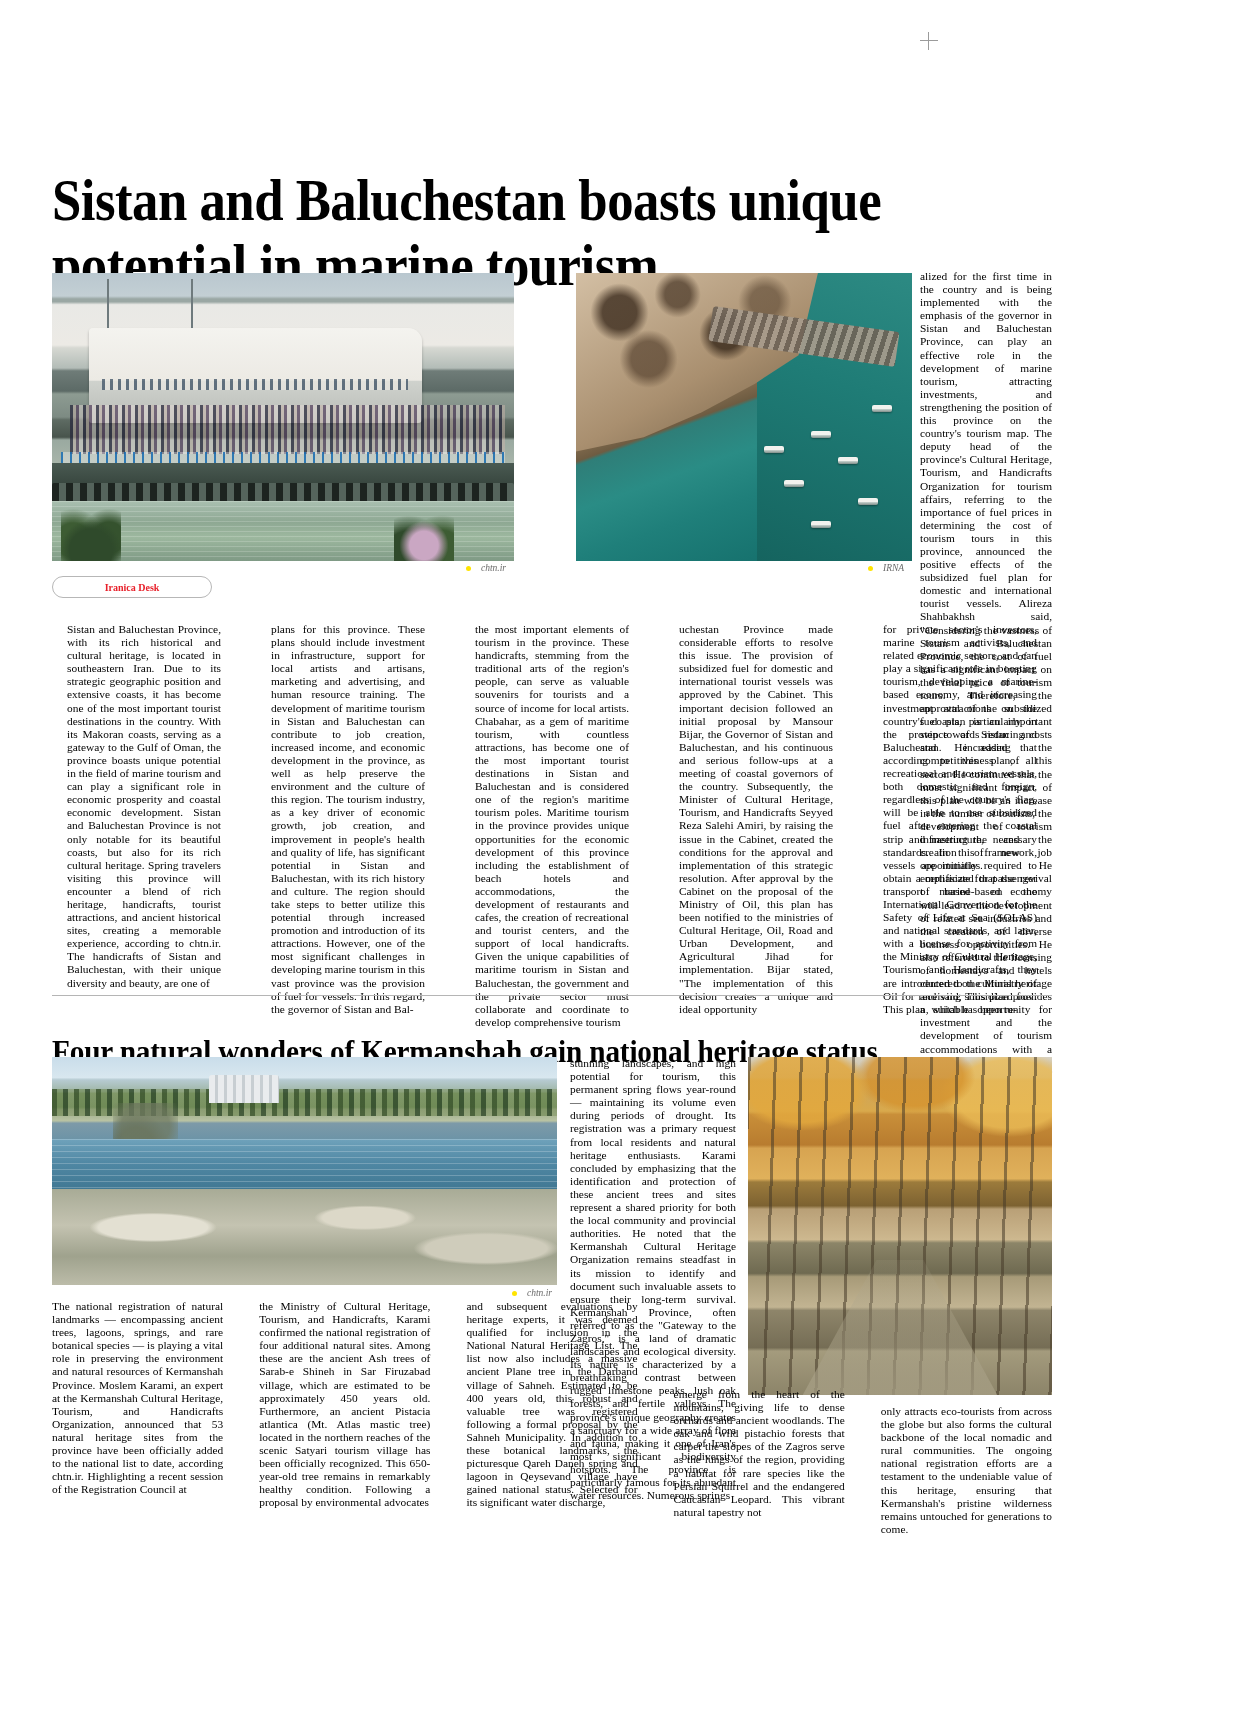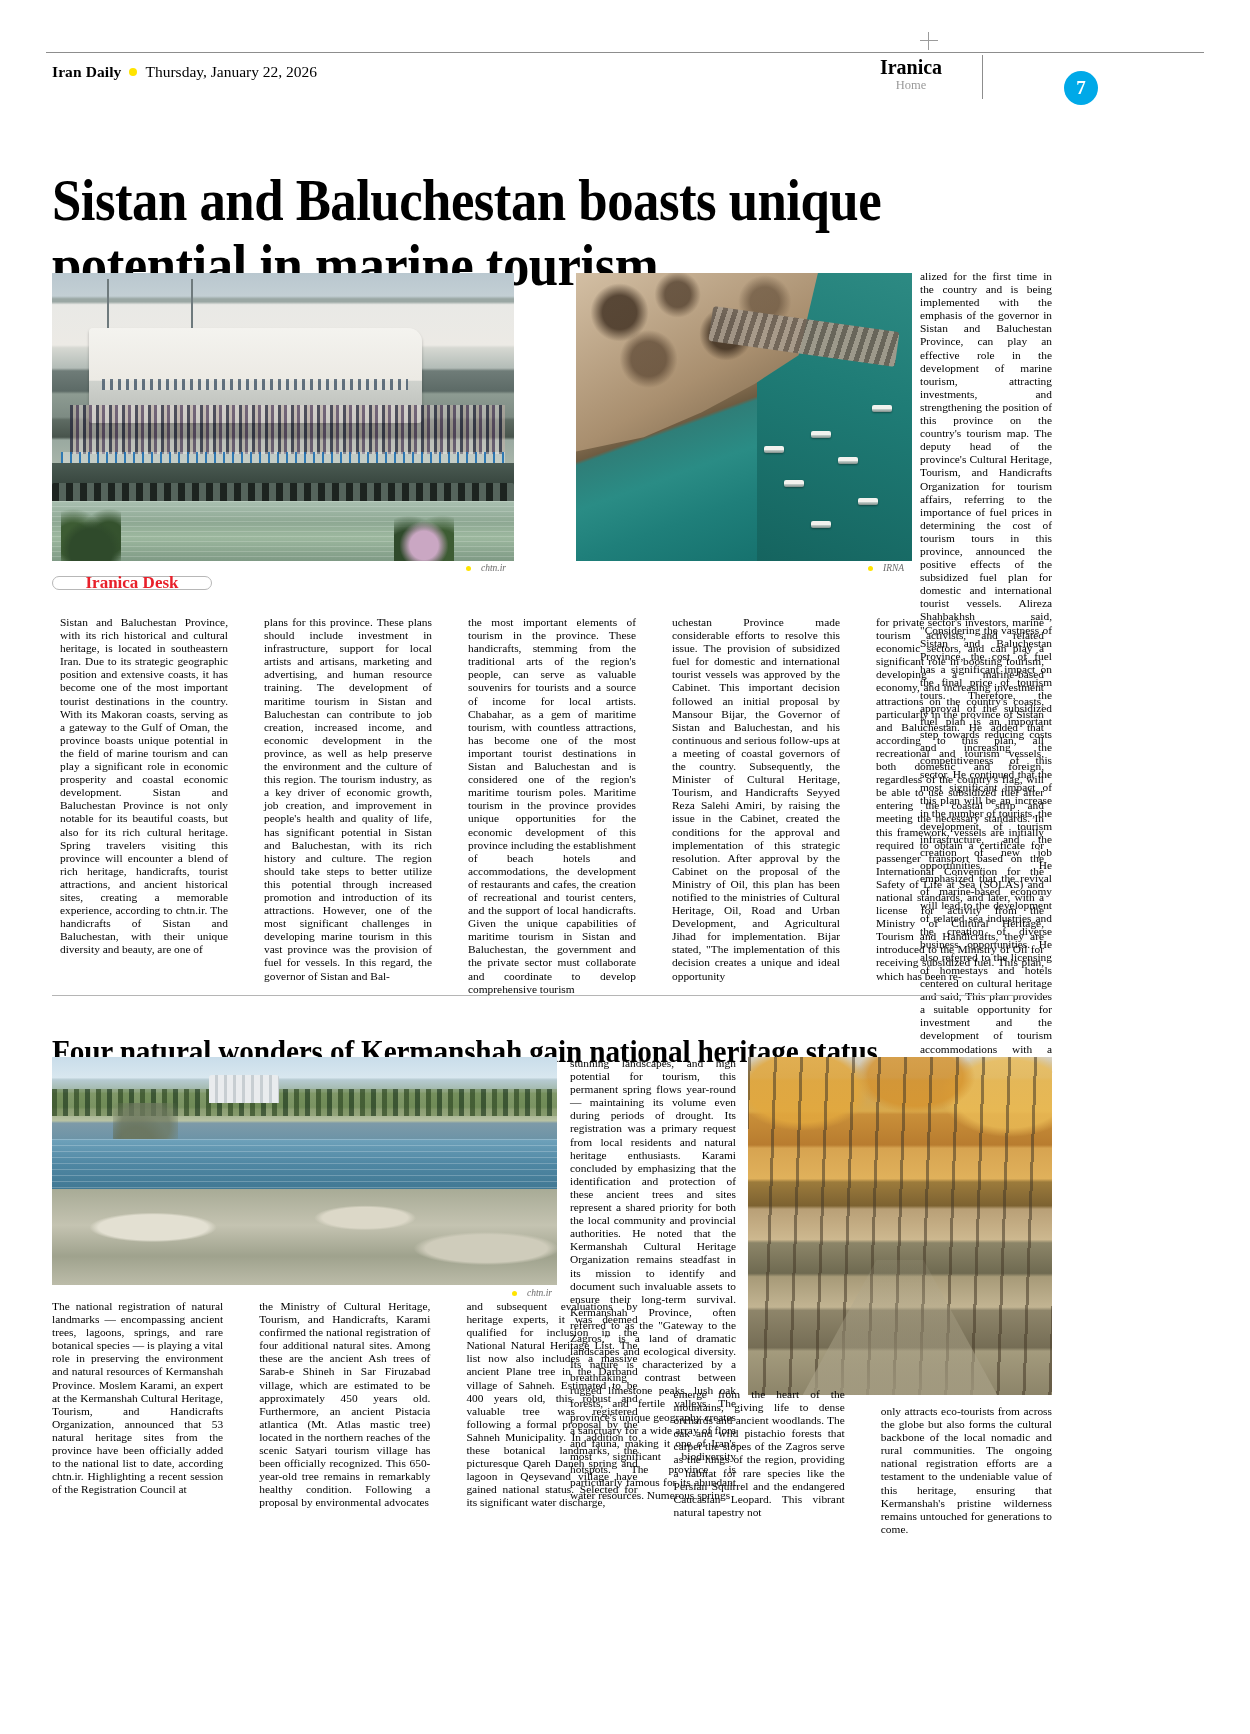--- a/index.html
+++ b/index.html
@@ -84,34 +84,34 @@
     display:flex; align-items:center; gap:10px;
   }
   .credit .cdot {
     width:5px; height:5px; border-radius:50%; background:#ffe400; display:inline-block;
   }
   #credit1 { left:466px; top:563px; }
   #credit2 { left:868px; top:563px; }
 
   
   .desk {
-    position:absolute; left:52px; top:576px; width:160px; height:14px;
+    position:absolute; left:52px; top:576px; width:160px; height:22px;
     border:1px solid #b7b7b7; border-radius:11px;
     display:flex; align-items:center; justify-content:center;
-    color:#e8202a; font-weight:bold; font-size:17px;
+    color:#e8202a; font-weight:bold; font-size:10px;
     font-family:"Liberation Serif", serif;
   }
 
   
   .cols1 {
     position:absolute; left:52px; top:608px; width:1000px; height:370px;
     display:grid; grid-template-columns:repeat(5, 1fr); column-gap:20px;
   }
   .cols1 .col { font-size:11.4px; line-height:13.1px; text-align:justify; text-justify:inter-word; hyphens:auto; }
-  .cols1 .col p { margin:8px; }
+  .cols1 .col p { margin:15px; }
 
   .col-right-top {
     position:absolute; left:920px; top:270px; width:132px; height:330px;
     font-size:11.4px; line-height:13.1px; text-align:justify; hyphens:auto;
   }
   .col-right-top p { margin:0; }
 
   
   .divider {
     position:absolute; left:52px; top:995px; width:1000px; height:1px;
@@ -339,36 +339,20 @@
     clip-path:polygon(38% 0, 62% 0, 100% 100%, 0 100%);
   }
 </style>
 </head>
 <body>
 
 <div class="page">
 
   <div class="cropmark"></div>
 
-  <div class="masthead">
-    <div class="mh-left">
-      <span class="mh-brand">Iran Daily</span>
-      <span class="mh-dot"></span>
-      <span class="mh-date">Thursday, January 22, 2026</span>
-    </div>
-
-    <div class="mh-section-wrap">
-      <div class="mh-section">Iranica</div>
-      <div class="mh-sub">Home</div>
-    </div>
-
-    <div class="mh-rule"></div>
-
-    <div class="pagenum">7</div>
-  </div>
 
   <h1 class="headline">Sistan and Baluchestan boasts unique potential in marine tourism</h1>
 
   <div class="photo p1" id="photo1">
     <div class="pole1"></div>
     <div class="pole2"></div>
     <div class="boat"></div>
     <div class="crowd"></div>
     <div class="rail"></div>
     <div class="dock"></div>

